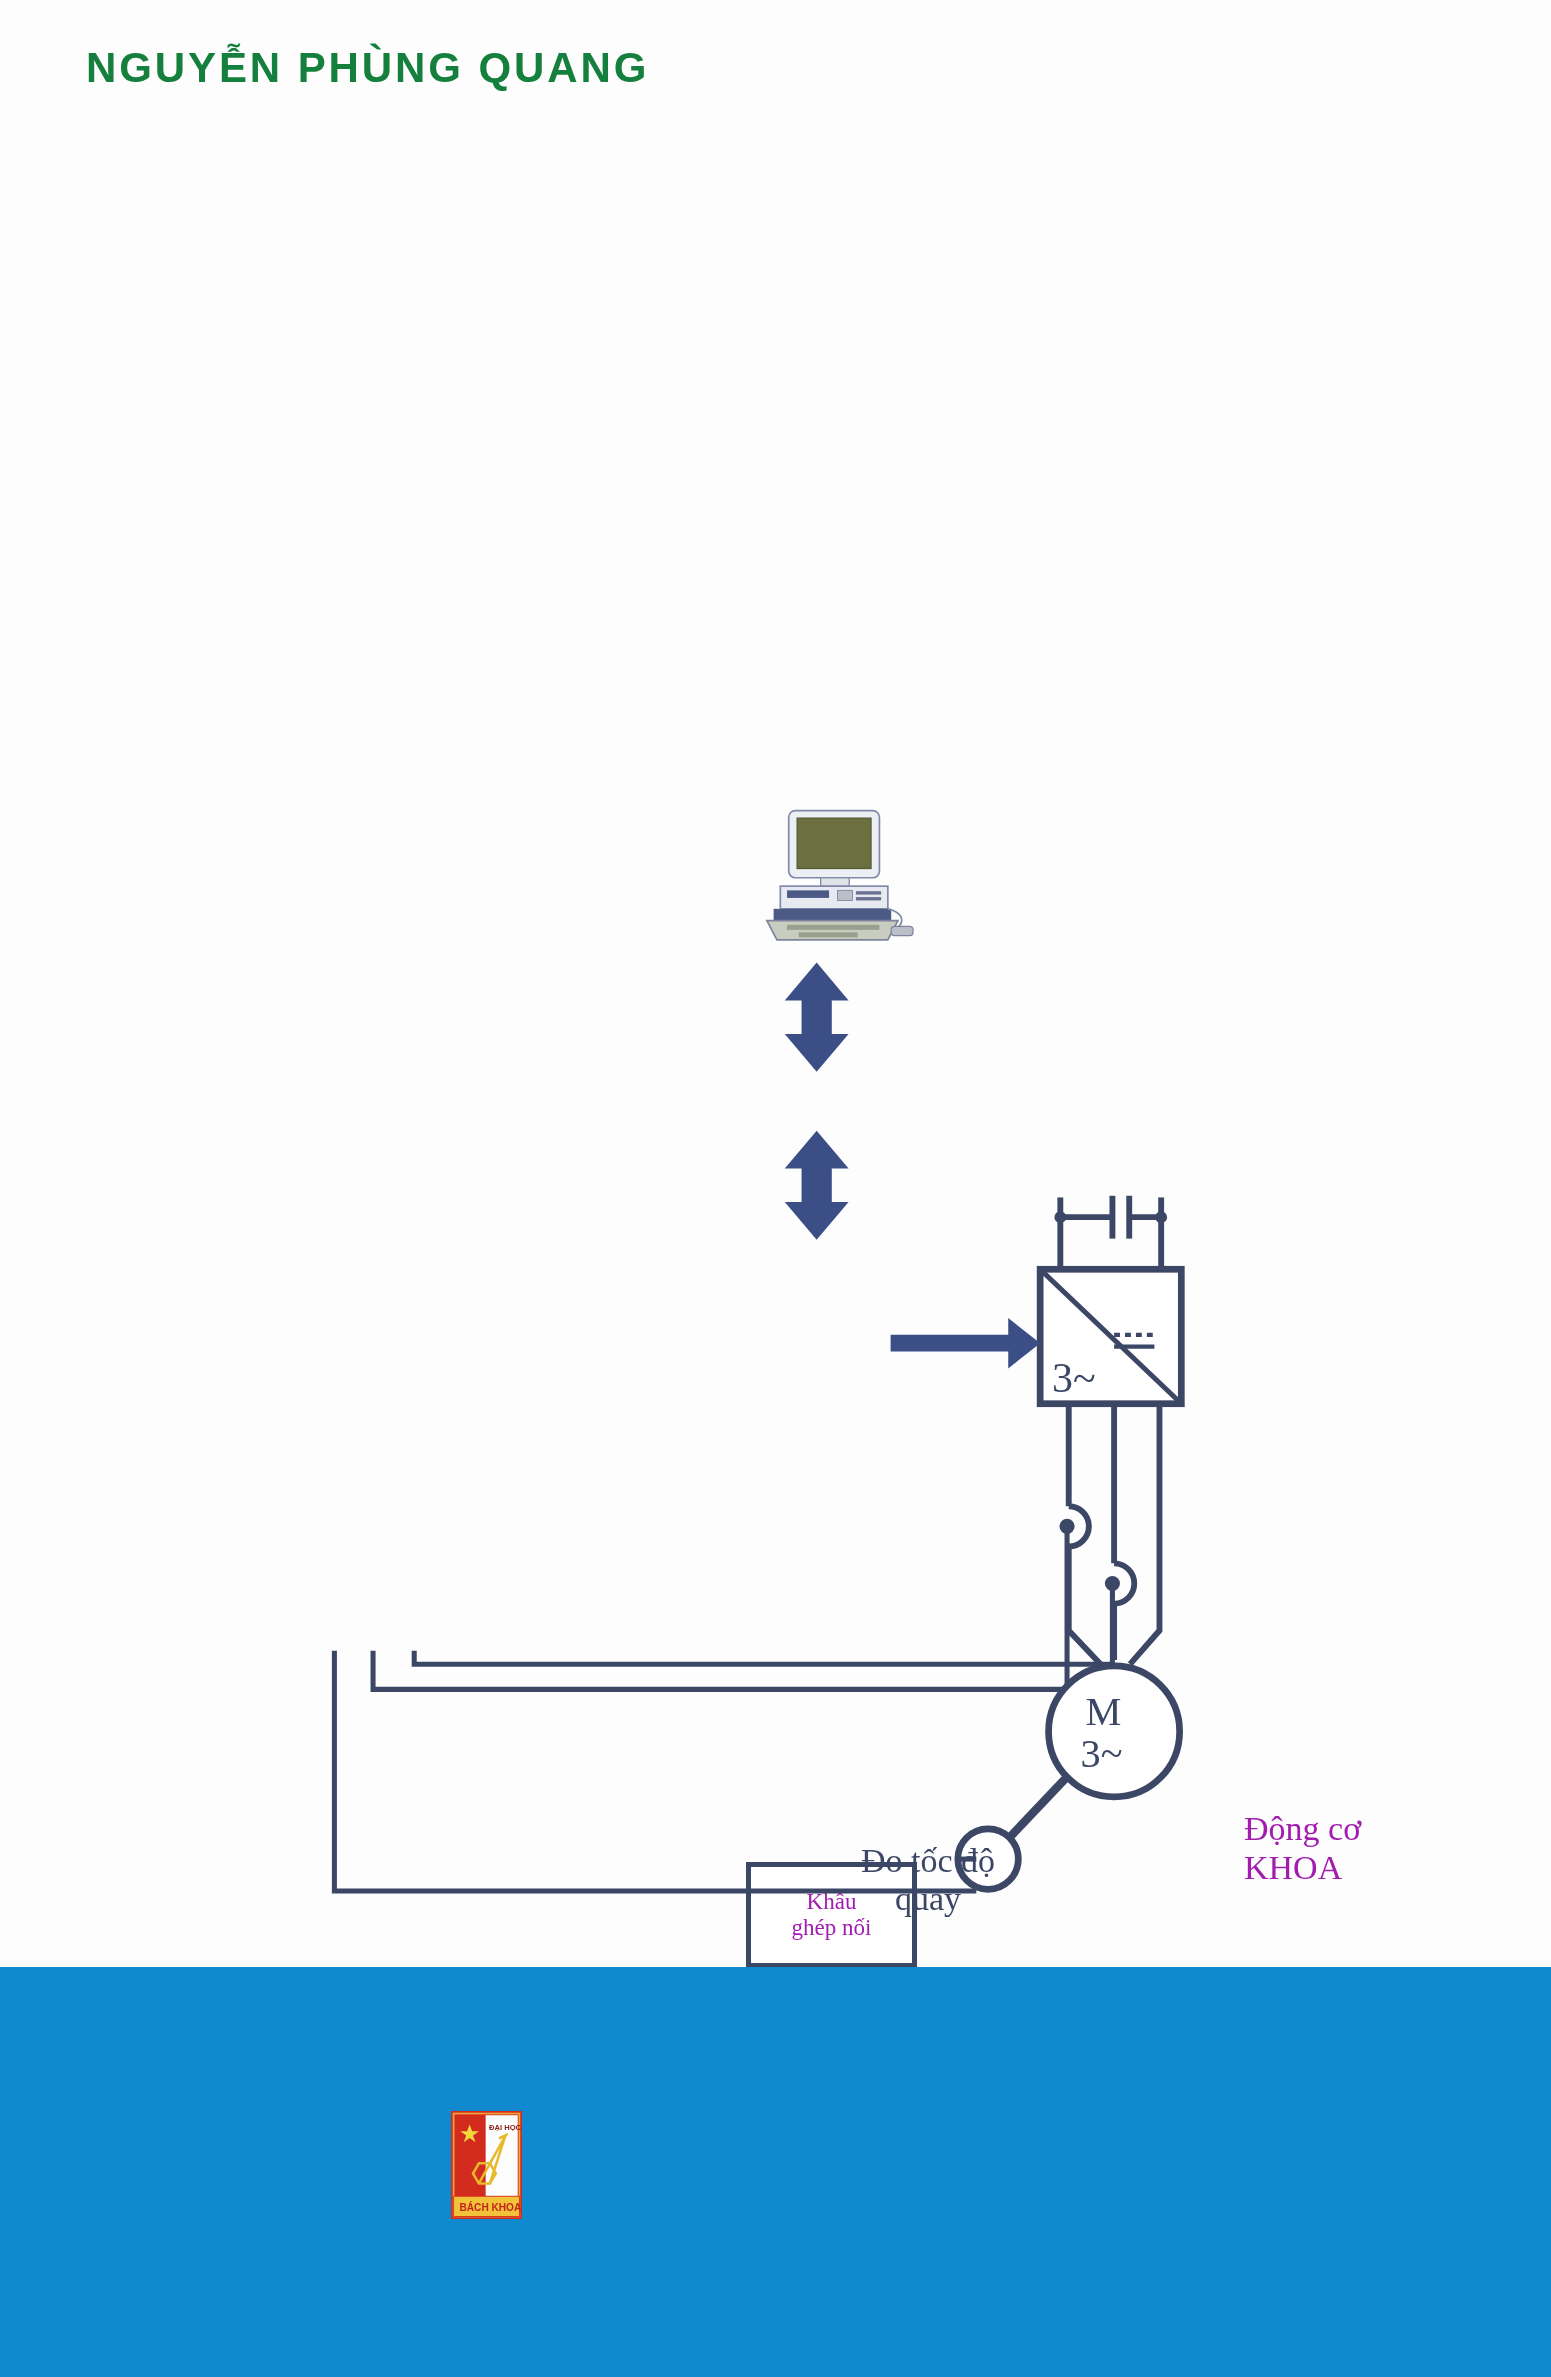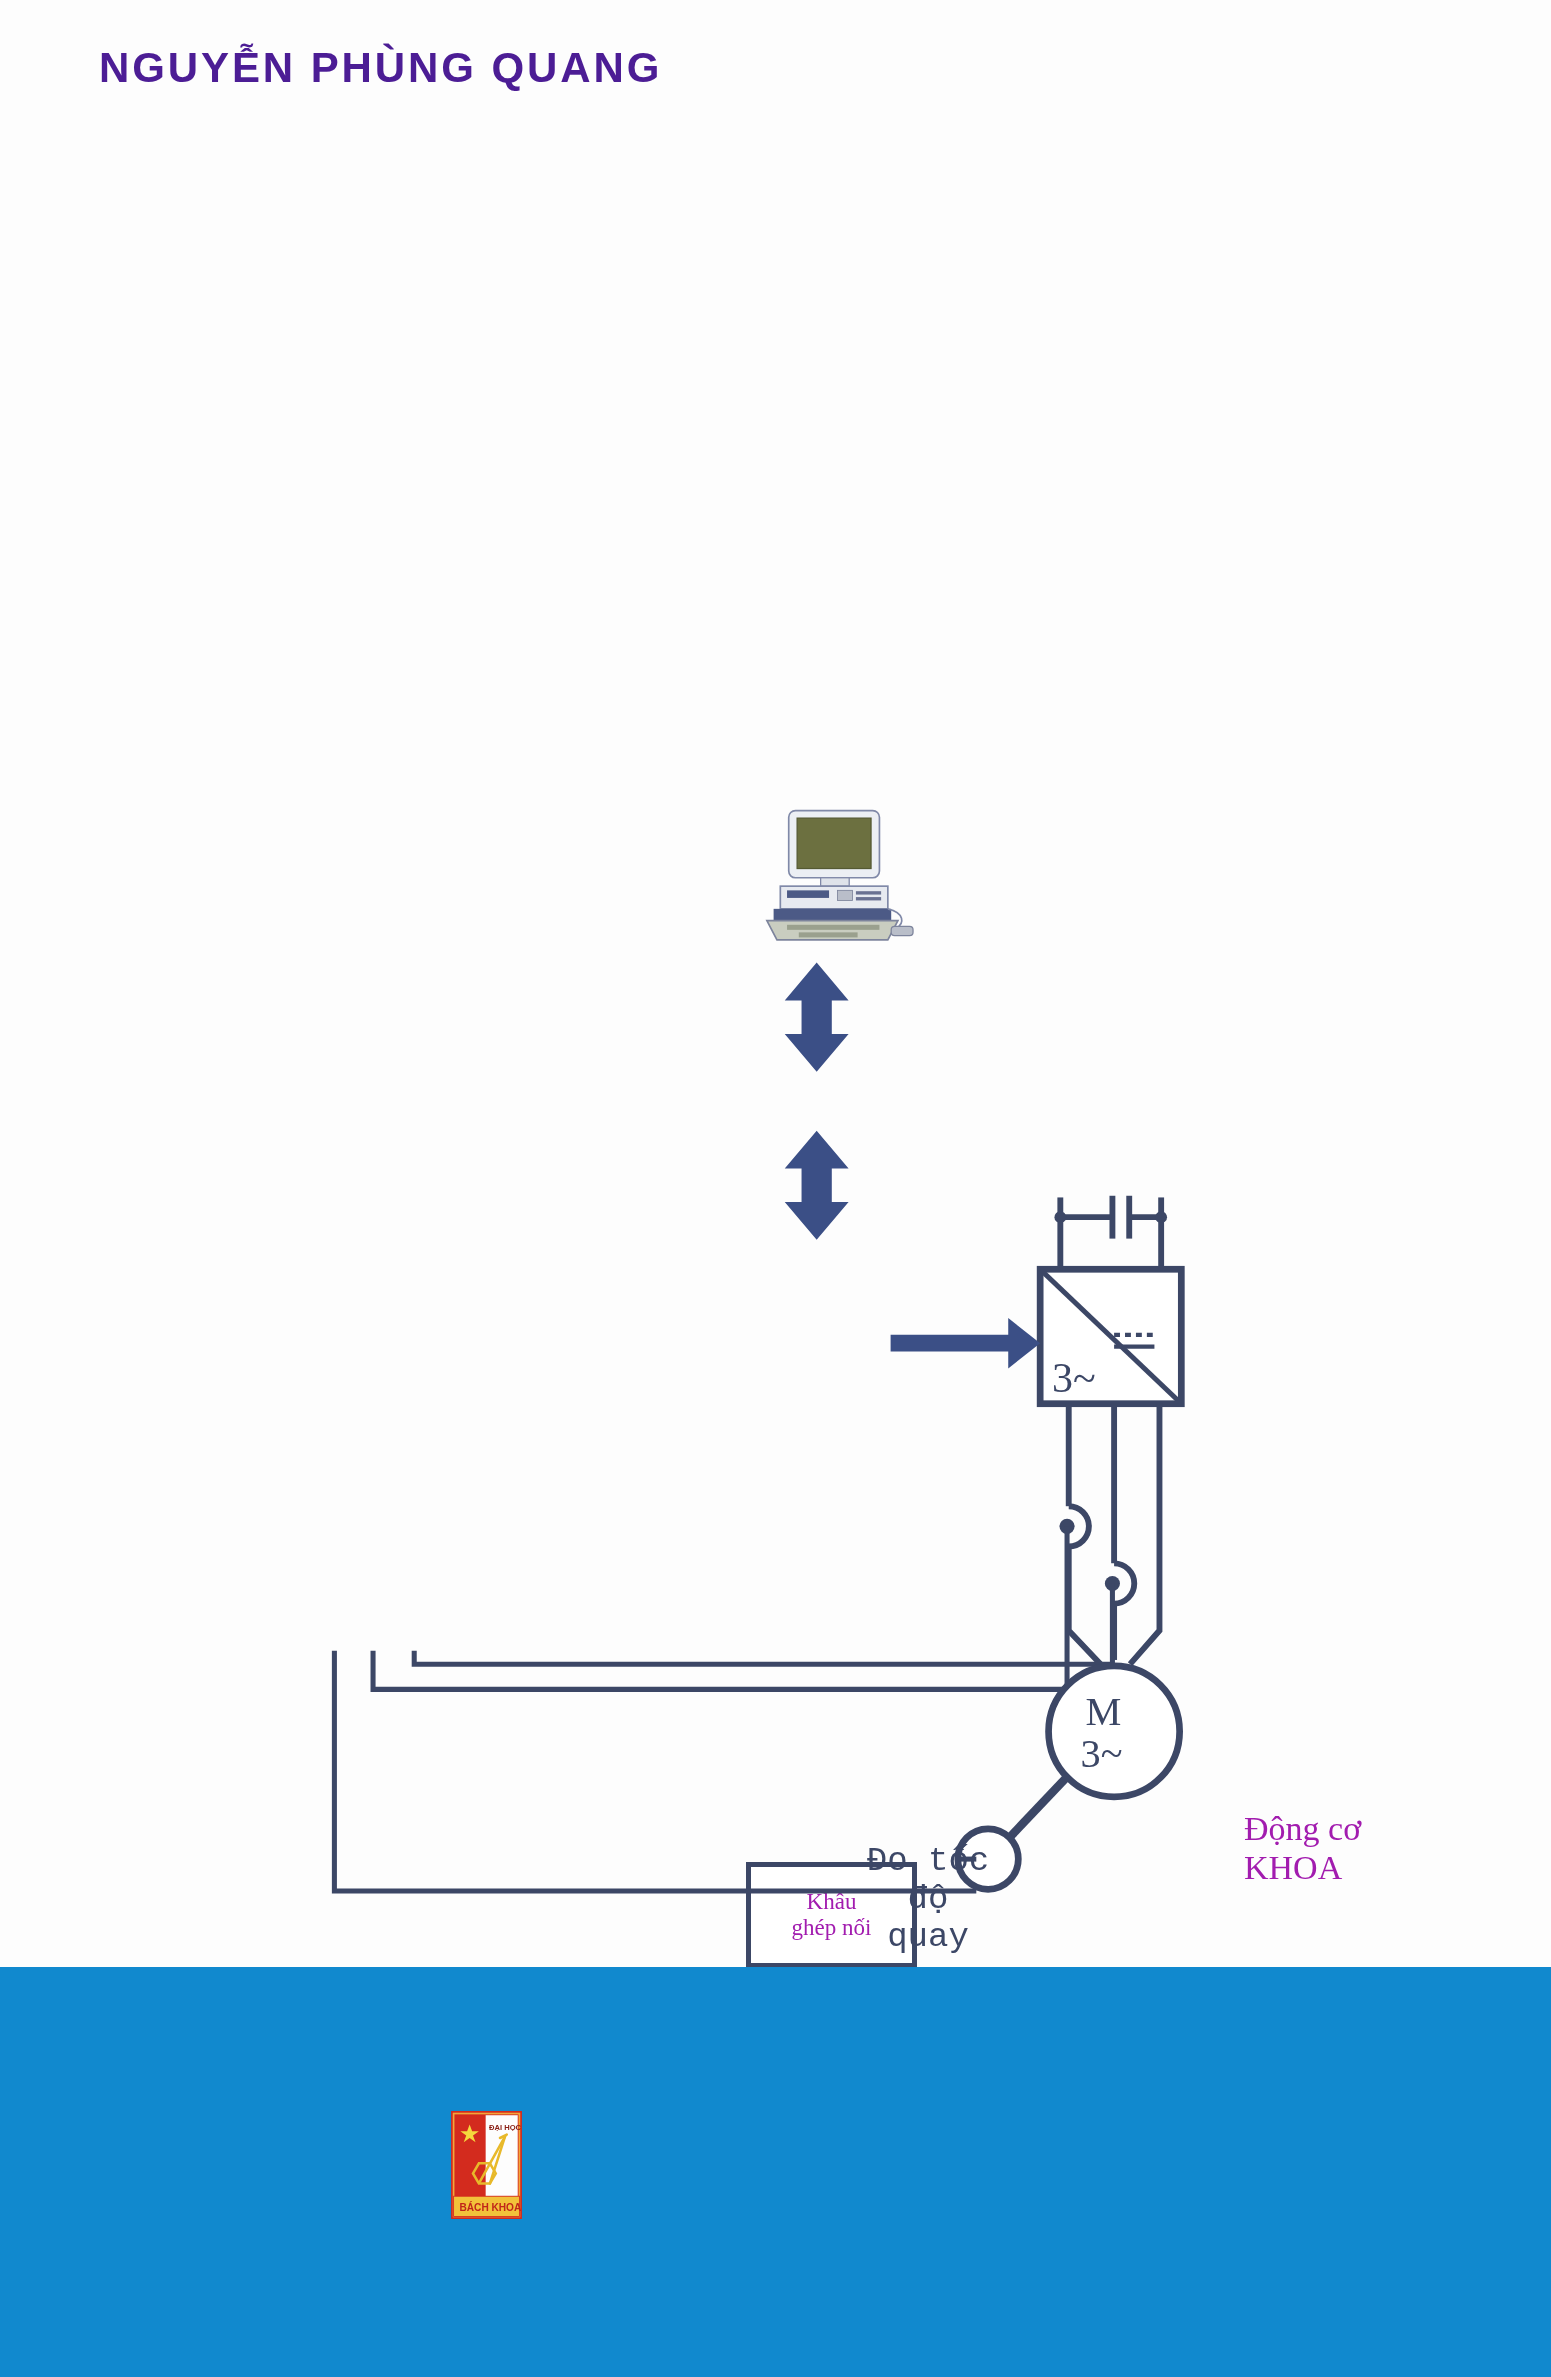--- a/index.html
+++ b/index.html
@@ -12,26 +12,26 @@
   }
   #cover{
     position:absolute;inset:0;
     background:#fdfdfd;
     overflow:hidden;
   }
 
   
   #author{
     position:absolute;
-    left:99px; top:44px;
+    left:86px; top:44px;
     font-family:"Liberation Sans", sans-serif;
     font-weight:700;
     font-size:42px;
     letter-spacing:2.9px;
-    color:#4c1d95;
+    color:#15803d;
     white-space:nowrap;
   }
 
   
   #title-block{
     position:absolute;
     left:99px; top:385px;
     width:1361px;
   }
   .title-line{
@@ -139,21 +139,21 @@
 
   
   #motor-label{
     position:absolute;left:1244px;top:1809px;
     font-family:Liberation Serif, serif;
     font-size:34px;color:#a21caf;line-height:1.15;
     white-space:nowrap;
   }
   #speed-label{
     position:absolute;left:840px;top:1842px;
-    font-family:Liberation Mono, monospace;
+    font-family:Liberation Serif, serif;
     font-size:34px;color:#3c4766;line-height:1.12;
     text-align:center;width:176px;
   }
 
   
   #footer{
     position:absolute;left:0;top:1967px;width:1551px;height:410px;
     background:#1189ce;
   }
   #logo{

